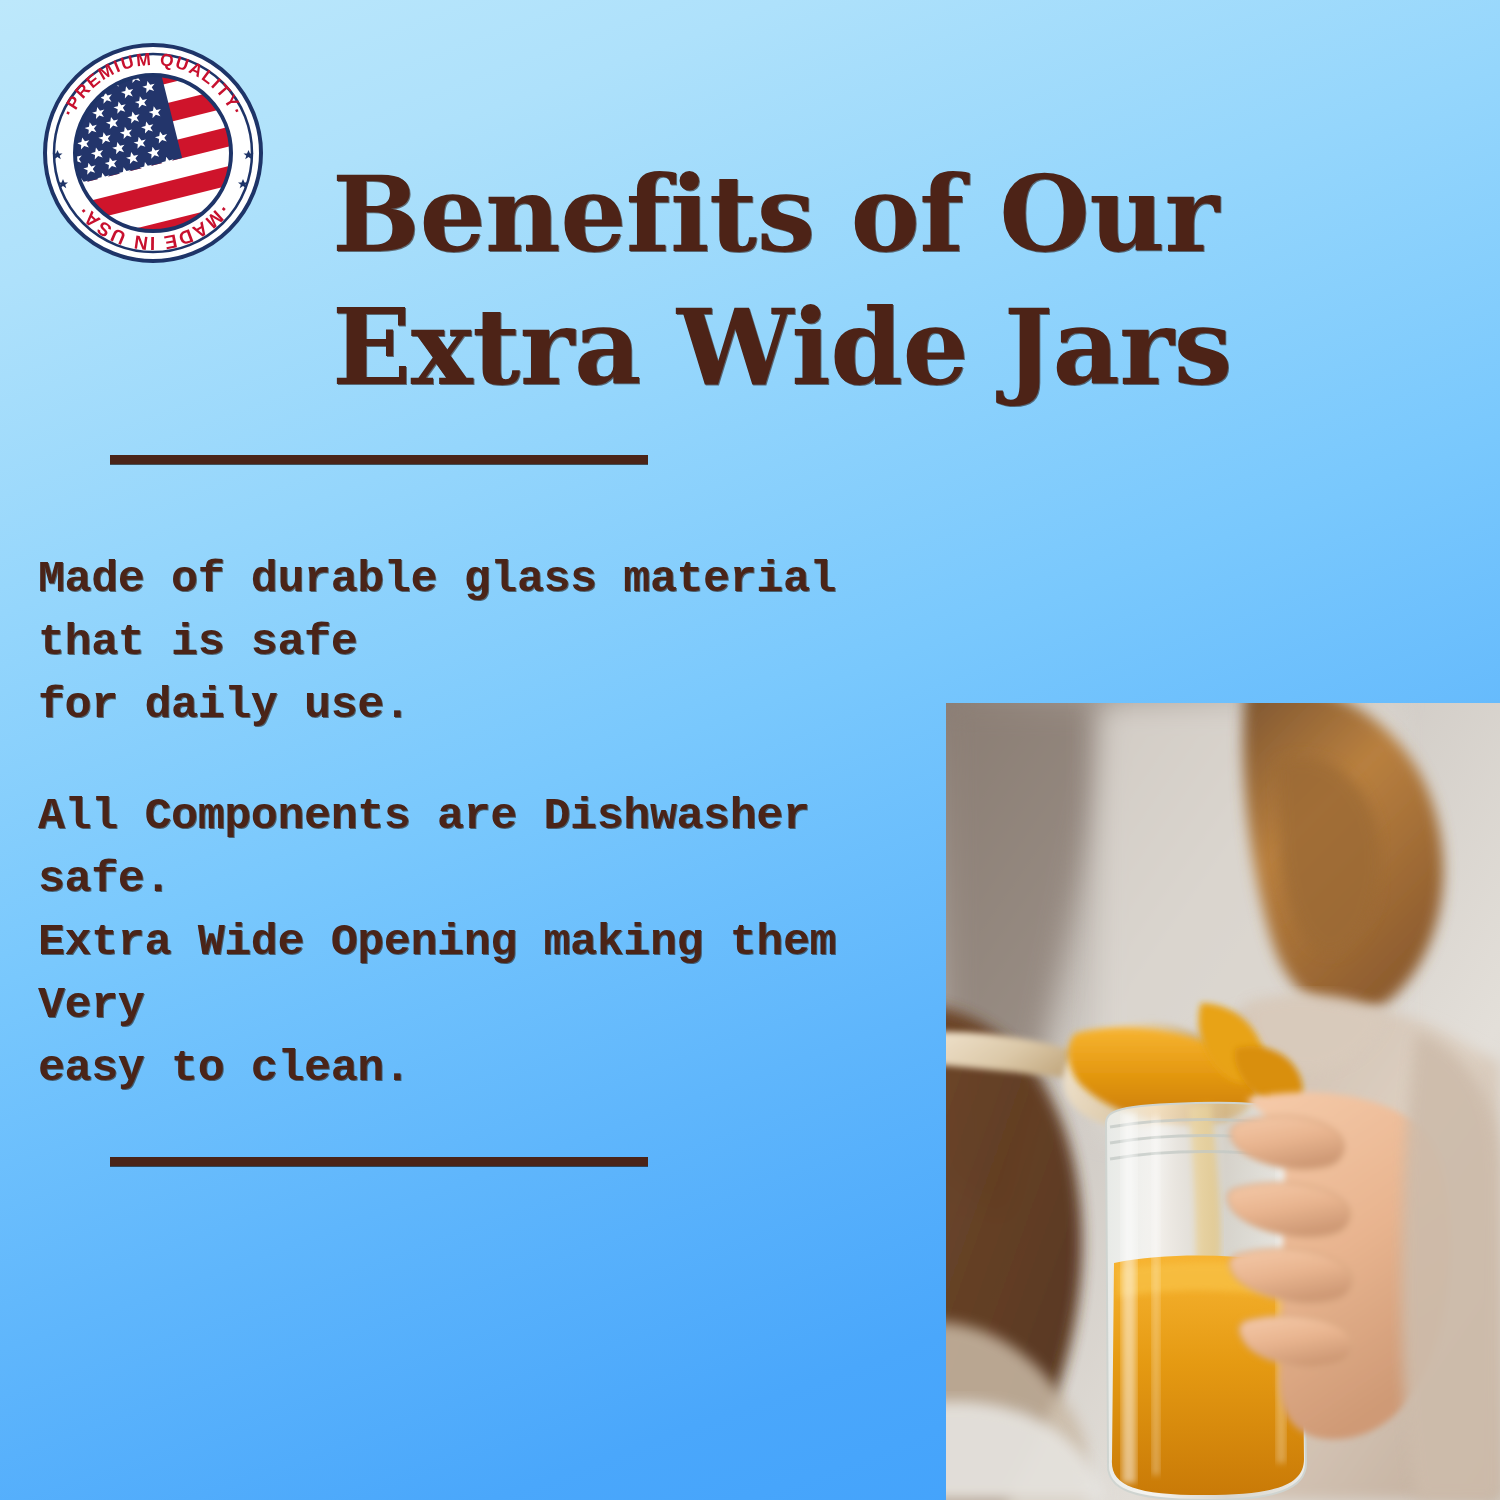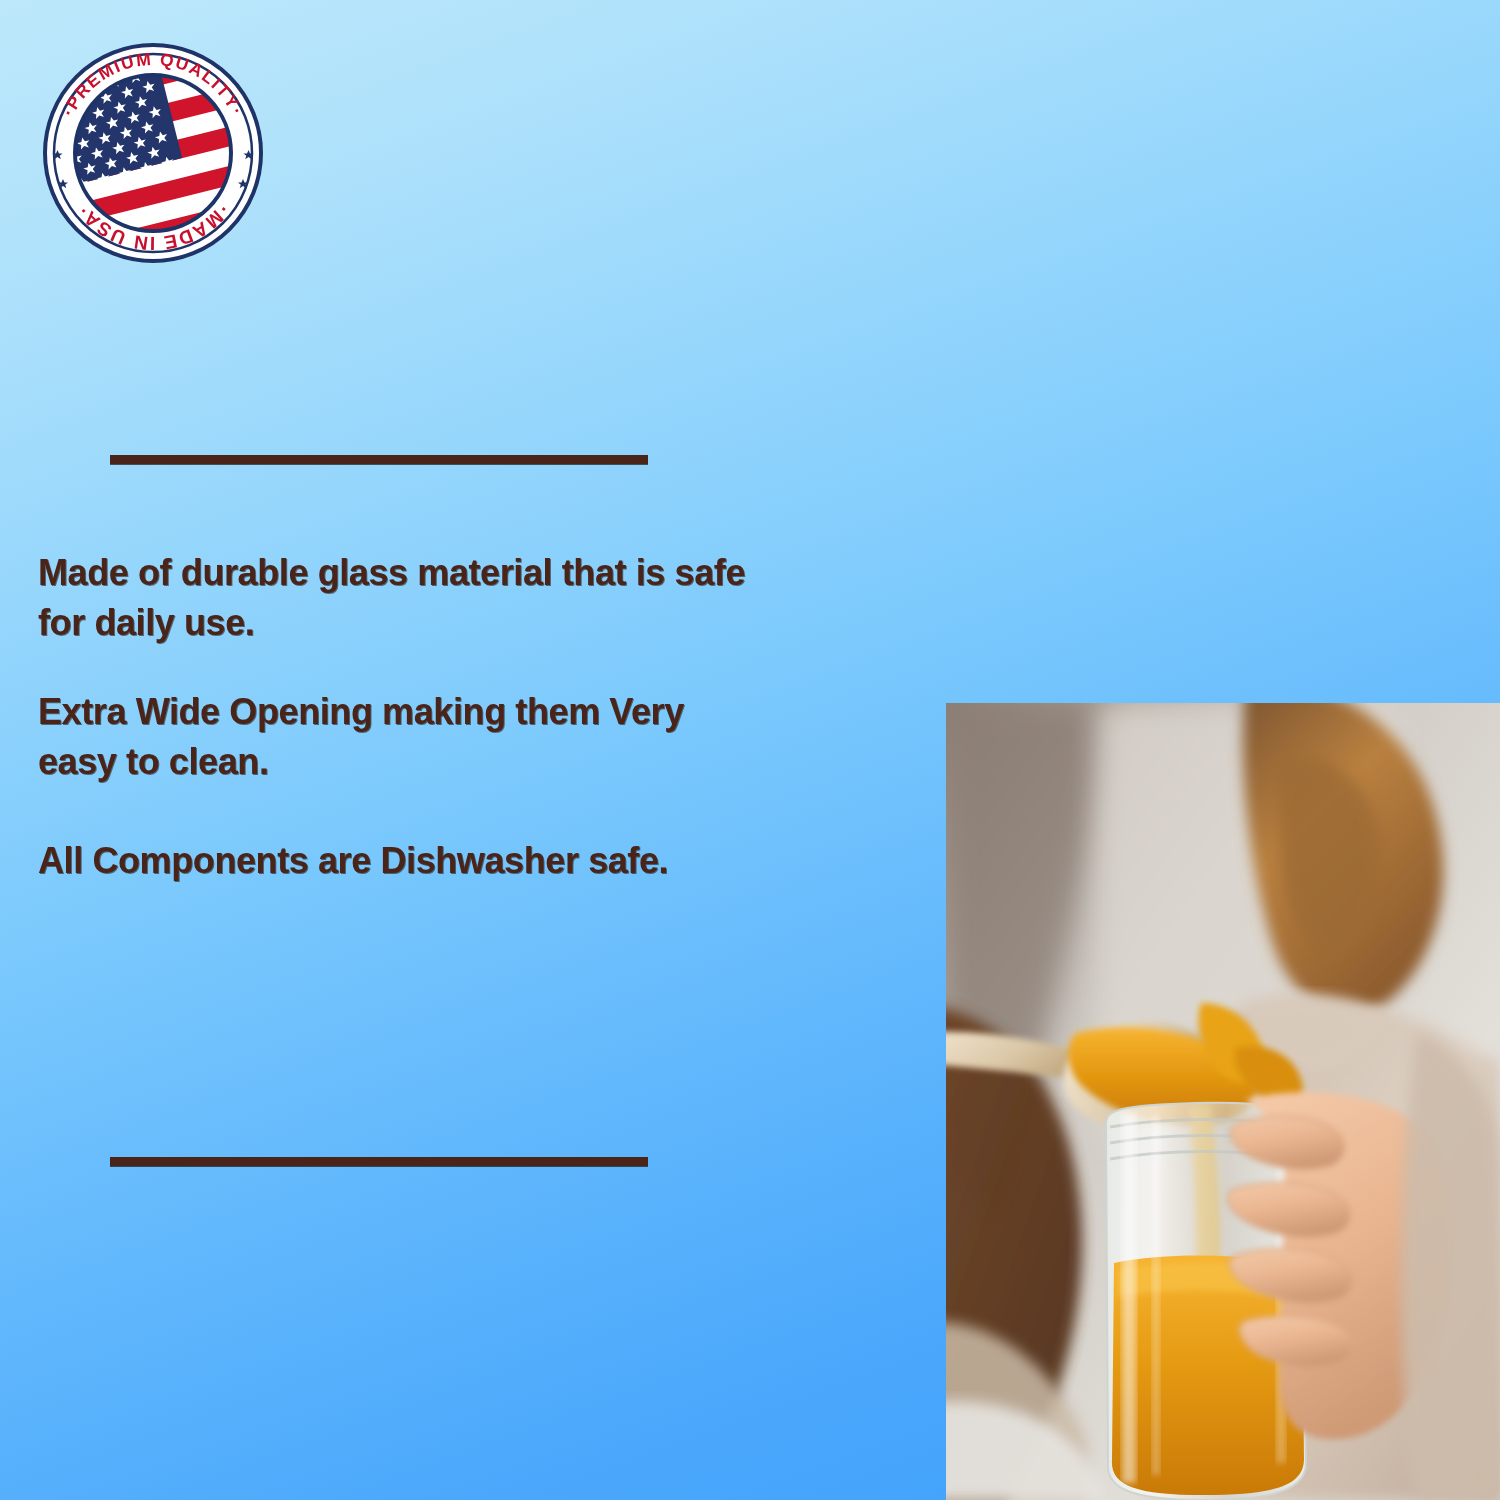--- a/index.html
+++ b/index.html
@@ -62,23 +62,23 @@
   .rule-bottom { top: 1157px; }
 
   
   .benefits {
     position: absolute;
     left: 38px;
     top: 548px;
     width: 900px;
   }
   .benefit {
-    font-family: Liberation Sans, sans-serif;
+    font-family: Liberation Mono, monospace;
     font-weight: 700;
-    font-size: 36px;
+    font-size: 45px;
     line-height: 1.40;
     color: #4a2418;
     letter-spacing: -0.4px;
     text-shadow: 1px 1px 0 rgba(30,12,4,0.55);
     margin: 0 0 38px 0;
     white-space: pre-line;
   }
   .benefit.last {
     margin-bottom: 0;
     margin-top: 48px;
@@ -152,29 +152,33 @@
 
       <g fill="#1e3468">
         <polygon points="0,-5 1.5,-1.5 5,-1.5 2.2,0.7 3.3,4.2 0,2.1 -3.3,4.2 -2.2,0.7 -5,-1.5 -1.5,-1.5" transform="translate(15.5,113)"></polygon>
         <polygon points="0,-5 1.5,-1.5 5,-1.5 2.2,0.7 3.3,4.2 0,2.1 -3.3,4.2 -2.2,0.7 -5,-1.5 -1.5,-1.5" transform="translate(21,142)"></polygon>
         <polygon points="0,-5 1.5,-1.5 5,-1.5 2.2,0.7 3.3,4.2 0,2.1 -3.3,4.2 -2.2,0.7 -5,-1.5 -1.5,-1.5" transform="translate(206.5,113)"></polygon>
         <polygon points="0,-5 1.5,-1.5 5,-1.5 2.2,0.7 3.3,4.2 0,2.1 -3.3,4.2 -2.2,0.7 -5,-1.5 -1.5,-1.5" transform="translate(201,142)"></polygon>
       </g>
     </svg>
   </div>
 
+  <h1 class="title">
+    <span class="title-line">Benefits of Our</span>
+    <span class="title-line">Extra Wide Jars</span>
+  </h1>
 
   <div class="rule rule-top"></div>
 
   <div class="benefits">
     <p class="benefit">Made of durable glass material that is safe
 for daily use.</p>
+    <p class="benefit last"> All Components are Dishwasher safe.</p>
     <p class="benefit">Extra Wide Opening making them Very
 easy to clean.</p>
-    <p class="benefit last"> All Components are Dishwasher safe.</p>
   </div>
 
   <div class="rule rule-bottom"></div>
 
   <div class="photo">
     <svg class="photo-art" viewBox="0 0 554 797" preserveAspectRatio="xMidYMid slice">
       <defs>
         <linearGradient id="wallG" x1="0" y1="0" x2="1" y2="1">
           <stop offset="0%" stop-color="#8c7f76"></stop>
           <stop offset="35%" stop-color="#cfcac4"></stop>

